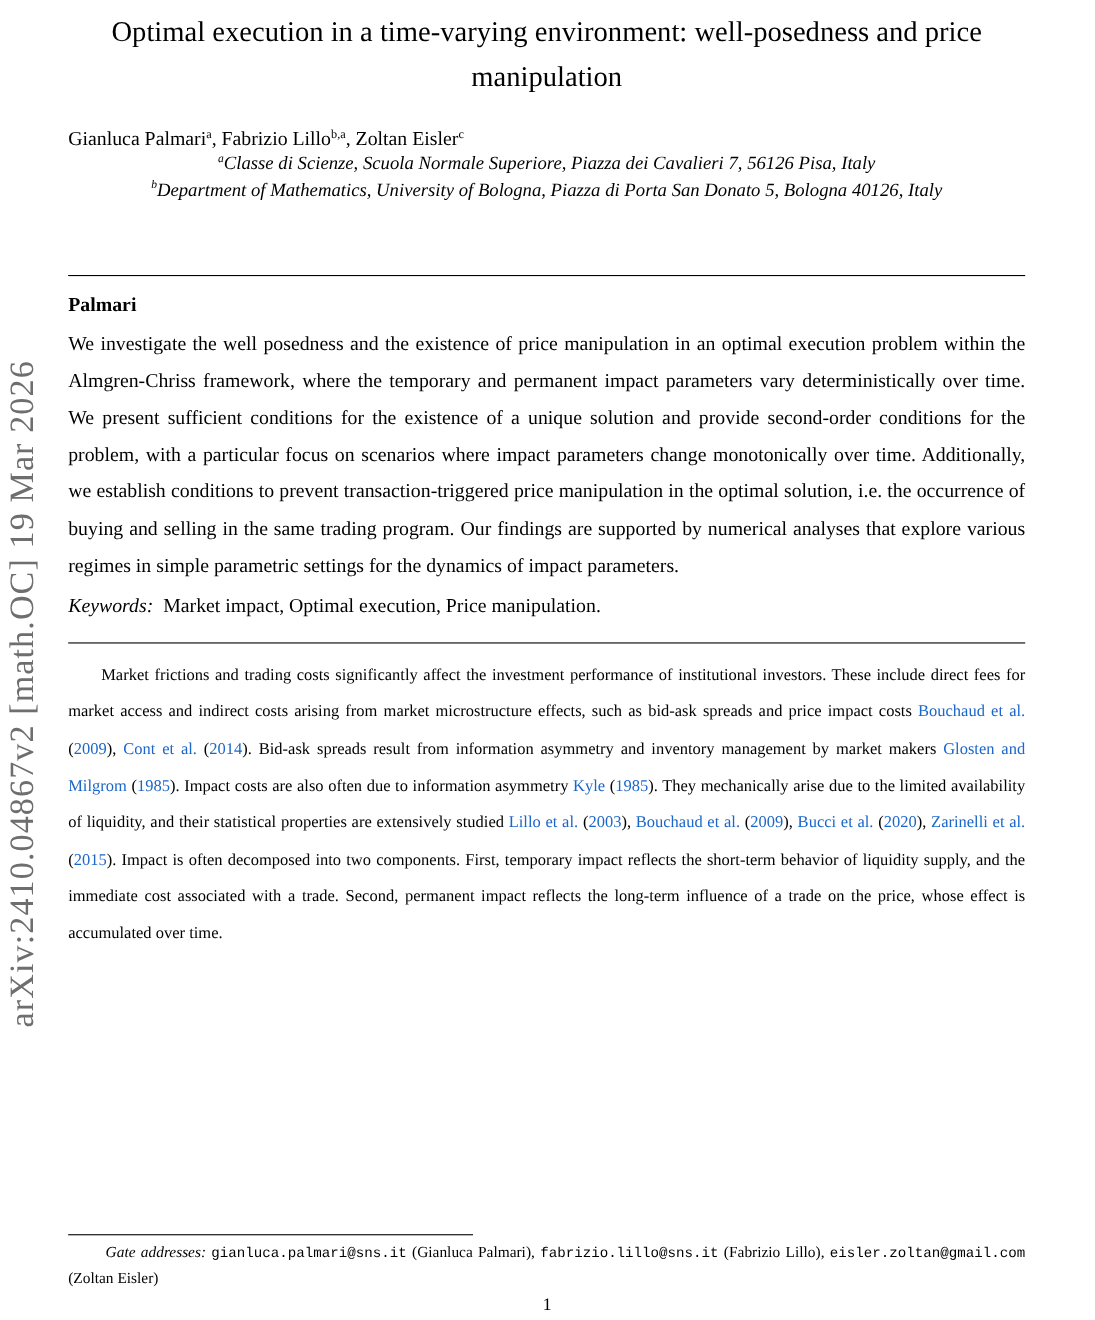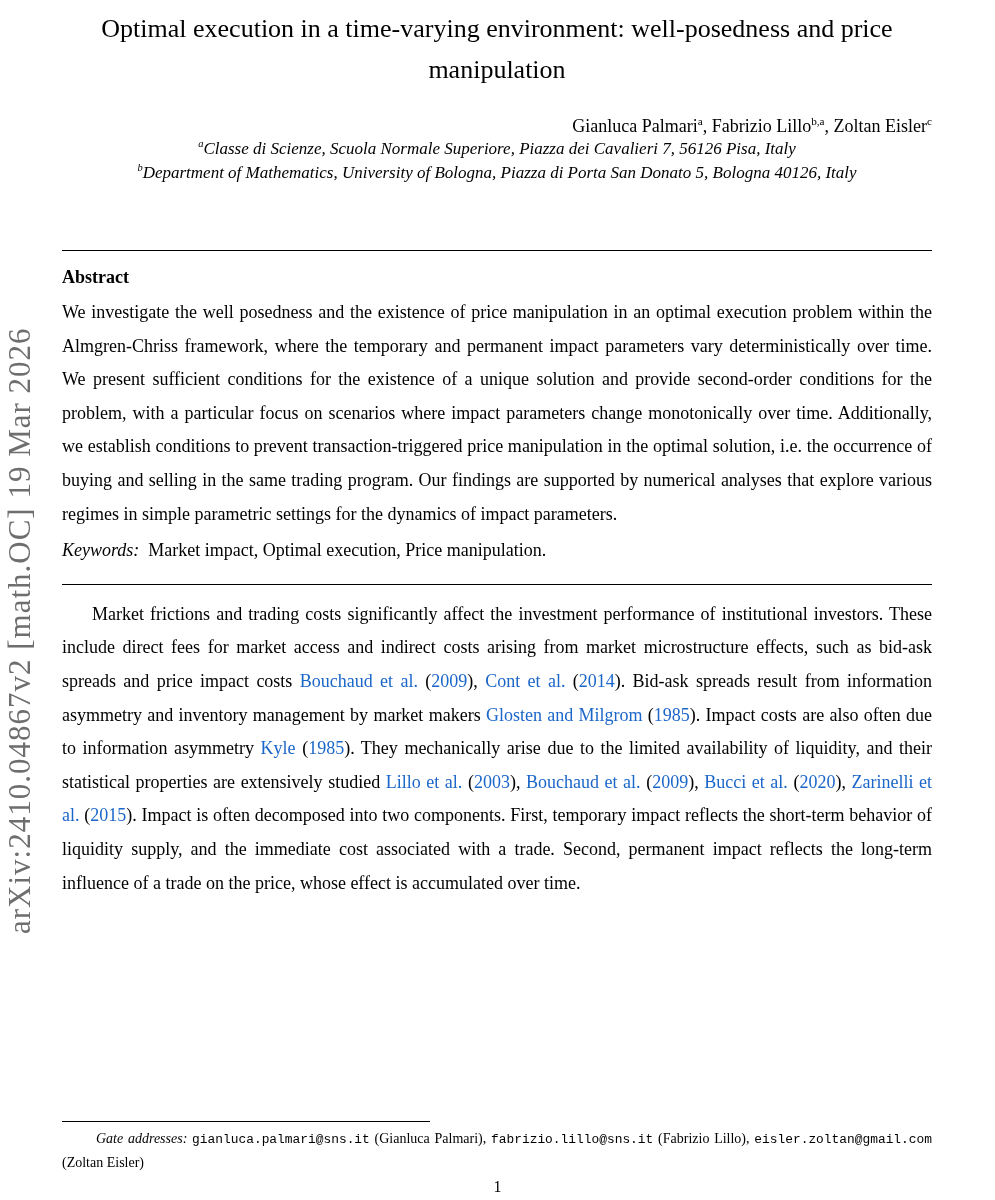--- a/index.html
+++ b/index.html
@@ -31,21 +31,21 @@
     margin: 8px 10px 0 10px;
     font-size: 26px;
     font-weight: 400;
     text-align: center;
     line-height: 41px;
   }
 
   .authors {
     margin-top: 26px;
     font-size: 18px;
-    text-align: right;
+    text-align: left;
   }
   sup { font-size: 62%; line-height: 0; }
 
   .affiliations {
     text-align: center;
     font-style: italic;
     font-size: 17px;
     line-height: 23.5px;
   }
 
@@ -76,21 +76,21 @@
   }
 
   .section-heading {
     margin: 50px 0 0 0;
     font-size: 18px;
     font-weight: 700;
     line-height: 28px;
   }
   .body-paragraph {
     margin: 13px 0 16px 0;
-    font-size: 18px;
+    font-size: 15px;
     line-height: 33.6px;
     text-align: justify;
     text-indent: 30px;
   }
 
   .cite-link {
     color: var(--link-color, #1b66c9);
     text-decoration: none;
     cursor: pointer;
   }
@@ -140,21 +140,21 @@
 
     <div class="authors"><span>Gianluca Palmari</span><sup>a</sup><span>, Fabrizio Lillo</span><sup>b,a</sup><span>, Zoltan Eisler</span><sup>c</sup></div>
 
     <div class="affiliations">
       <div class="affiliation"><sup>a</sup><span>Classe di Scienze, Scuola Normale Superiore, Piazza dei Cavalieri 7, 56126 Pisa, Italy</span></div>
       <div class="affiliation"><sup>b</sup><span>Department of Mathematics, University of Bologna, Piazza di Porta San Donato 5, Bologna 40126, Italy</span></div>
     </div>
 
     <hr class="rule rule-top">
 
-    <h2 class="abstract-heading">Abstract</h2>
+    <h2 class="abstract-heading">Palmari</h2>
 
     <p class="abstract-body">We investigate the well posedness and the existence of price manipulation in an optimal execution problem within the Almgren-Chriss framework, where the temporary and permanent impact parameters vary deterministically over time. We present sufficient conditions for the existence of a unique solution and provide second-order conditions for the problem, with a particular focus on scenarios where impact parameters change monotonically over time. Additionally, we establish conditions to prevent transaction-triggered price manipulation in the optimal solution, i.e. the occurrence of buying and selling in the same trading program. Our findings are supported by numerical analyses that explore various regimes in simple parametric settings for the dynamics of impact parameters.</p>
 
     <p class="keywords"><span class="italic">Keywords:</span><span>&nbsp; Market impact, Optimal execution, Price manipulation.</span></p>
 
     <hr class="rule rule-bottom">
 
 
     <p class="body-paragraph"><span>Market frictions and trading costs significantly affect the investment performance of institutional investors. These include direct fees for market access and indirect costs arising from market microstructure effects, such as bid-ask spreads and price impact costs </span><a class="cite-link">Bouchaud et al.</a><span> (</span><a class="cite-link">2009</a><span>), </span><a class="cite-link">Cont et al.</a><span> (</span><a class="cite-link">2014</a><span>). Bid-ask spreads result from information asymmetry and inventory management by market makers </span><a class="cite-link">Glosten and Milgrom</a><span> (</span><a class="cite-link">1985</a><span>). Impact costs are also often due to information asymmetry </span><a class="cite-link">Kyle</a><span> (</span><a class="cite-link">1985</a><span>). They mechanically arise due to the limited availability of liquidity, and their statistical properties are extensively studied </span><a class="cite-link">Lillo et al.</a><span> (</span><a class="cite-link">2003</a><span>), </span><a class="cite-link">Bouchaud et al.</a><span> (</span><a class="cite-link">2009</a><span>), </span><a class="cite-link">Bucci et al.</a><span> (</span><a class="cite-link">2020</a><span>), </span><a class="cite-link">Zarinelli et al.</a><span> (</span><a class="cite-link">2015</a><span>). Impact is often decomposed into two components. First, temporary impact reflects the short-term behavior of liquidity supply, and the immediate cost associated with a trade. Second, permanent impact reflects the long-term influence of a trade on the price, whose effect is accumulated over time.</span></p>
 

